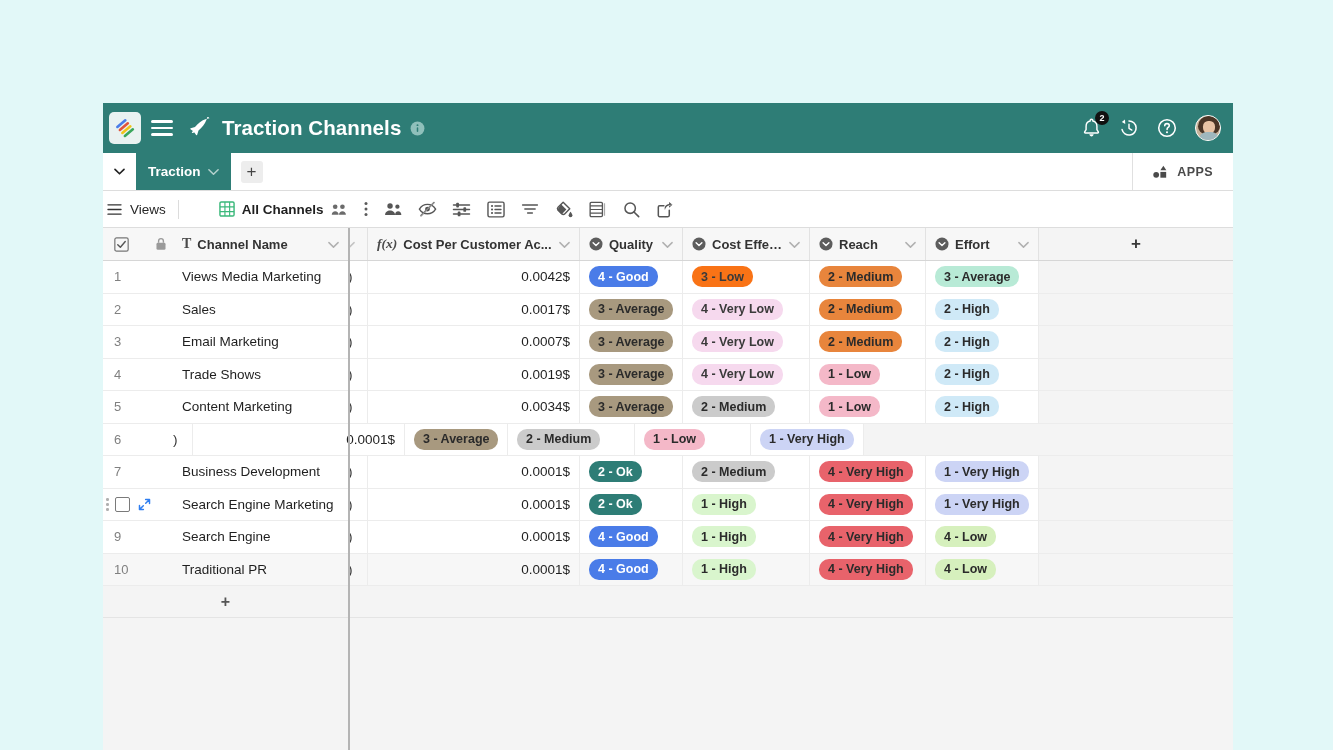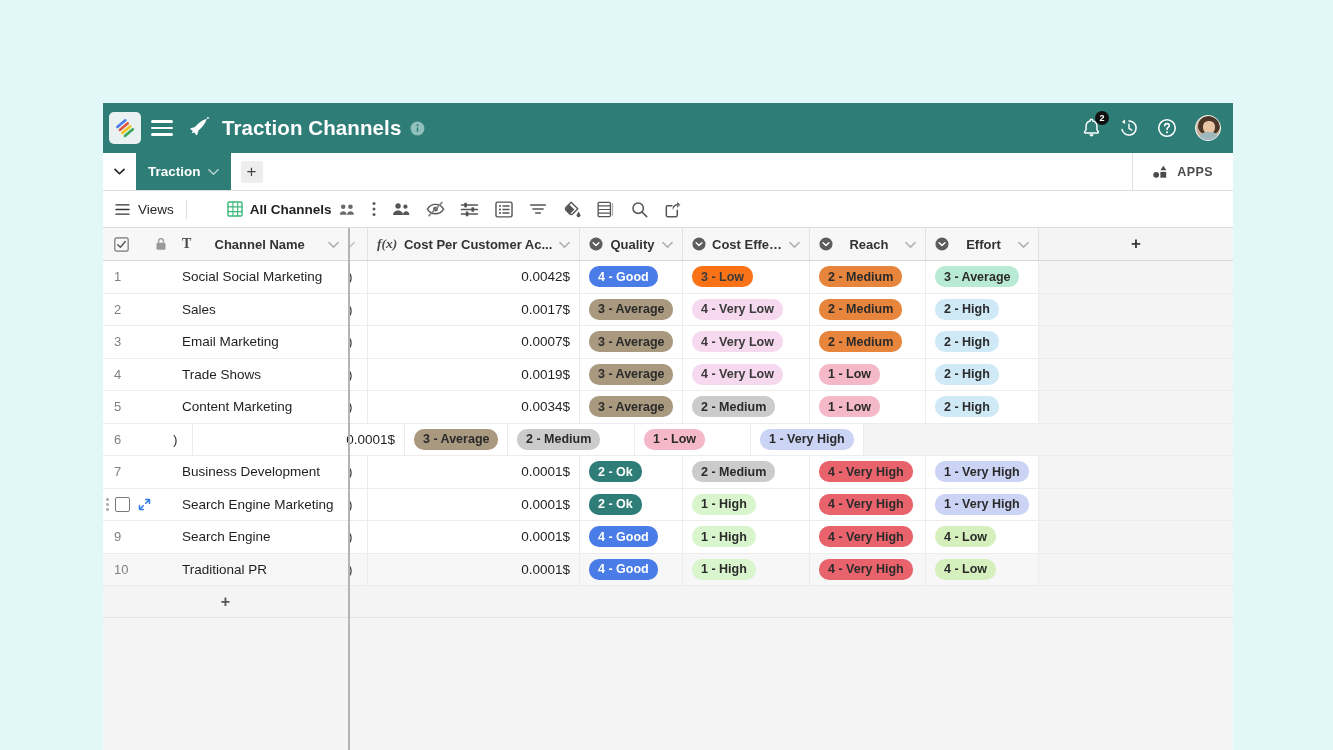--- a/index.html
+++ b/index.html
@@ -130,21 +130,21 @@
     cursor: pointer;
   }
 
   
   .toolbar {
     height: 37px;
     background: #fff;
     border-bottom: 1px solid #dddddd;
     display: flex;
     align-items: center;
-    padding-left: 12px;
+    padding-left: 4px;
     gap: 0px;
     flex: 0 0 37px;
   }
   .tb-views {
     display:flex; align-items:center; gap:8px;
     font-size: 13.5px; color: #262626;
     padding-right: 12px;
     cursor: pointer;
   }
   .tb-sep {
@@ -185,21 +185,21 @@
     padding: 0 9px;
     font-size: 13px; color: #333;
     font-weight: 600;
     background: #f7f7f7;
     gap: 6px;
     position: relative;
     cursor: pointer;
     white-space: nowrap;
     overflow: hidden;
   }
-  .hcell .hlabel { flex: 1 1 auto; overflow: hidden; text-overflow: ellipsis; text-align: center; }
+  .hcell .hlabel { flex: 1 1 auto; overflow: hidden; text-overflow: ellipsis; }
   .hcell .caret { flex: 0 0 auto; opacity: .55; }
 
   .row {
     display: flex;
     height: 32.5px;
     border-bottom: 1px solid #ececec;
     background: #ffffff;
   }
   .row.alt { background: #f7f7f7; }
   .cell {
@@ -614,21 +614,21 @@
               </svg>
           </span>
         </div>
 
         <div class="addfield-head">+</div>
       </div>
 
       <div id="rows-container">
           <div class="row">
             <div class="cell c-rownum">1</div>
-            <div class="cell c-name">Social Social Marketing</div>
+            <div class="cell c-name">Views Media Marketing</div>
             <div class="cell c-hidden">)</div>
             <div class="cell c-cost num">0.0042$</div>
             <div class="cell c-qual">
               <span class="chip" style="background:#4a7ce8;color:#ffffff">4 - Good</span>
             </div>
             <div class="cell c-coste">
               <span class="chip" style="background:#f97316;color:#3a3a3a">3 - Low</span>
             </div>
             <div class="cell c-reach">
               <span class="chip" style="background:#e8853c;color:#2b2b2b">2 - Medium</span>

